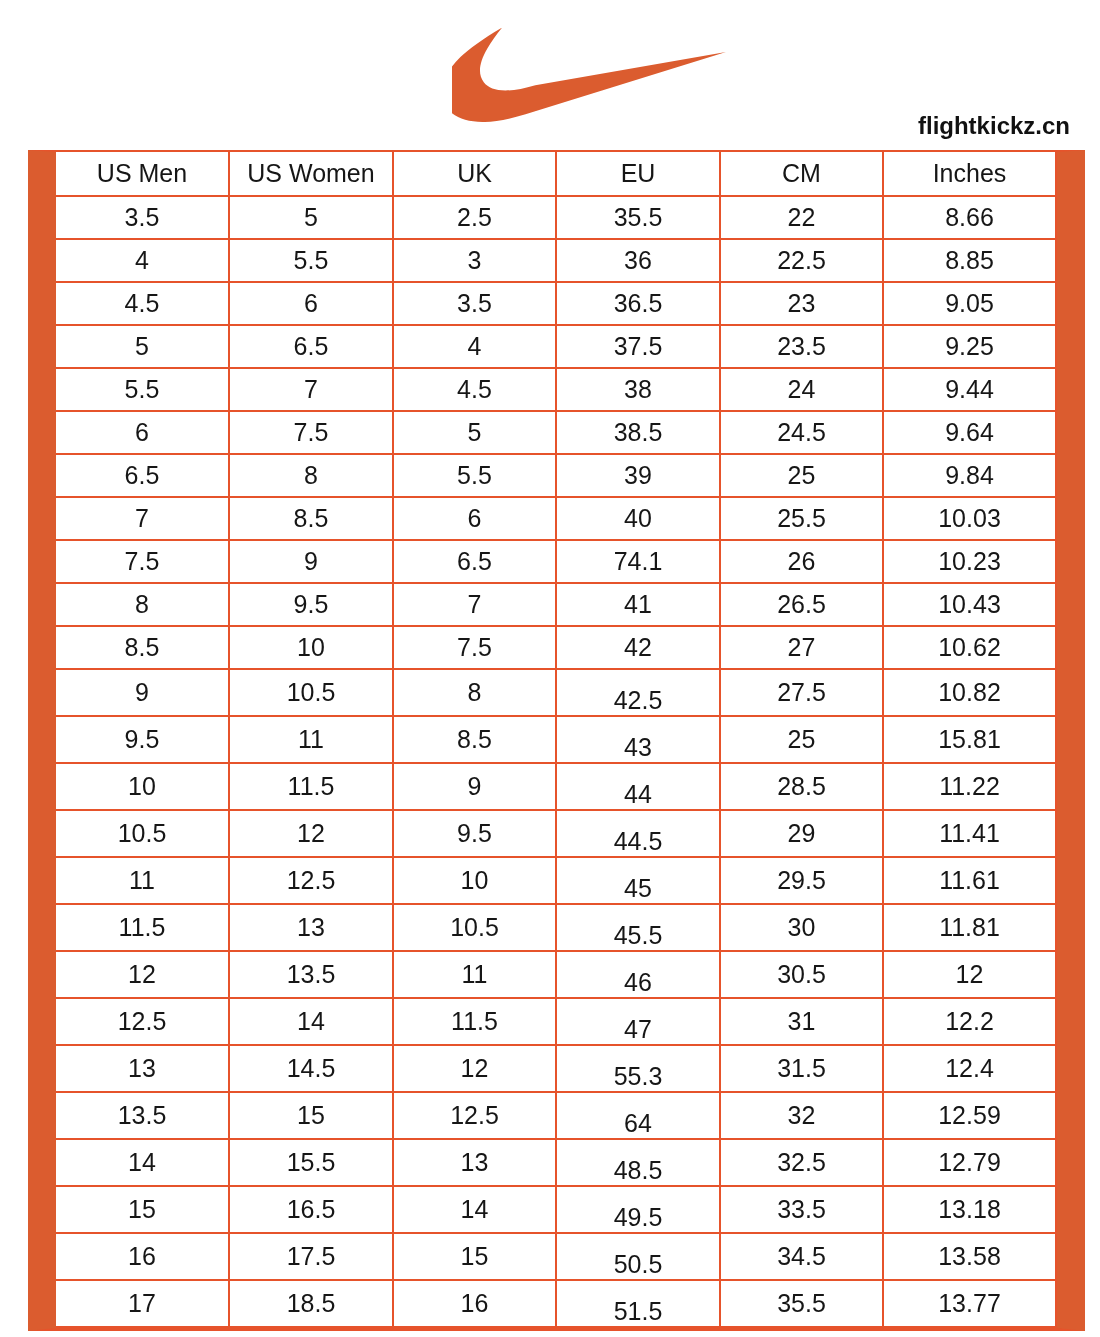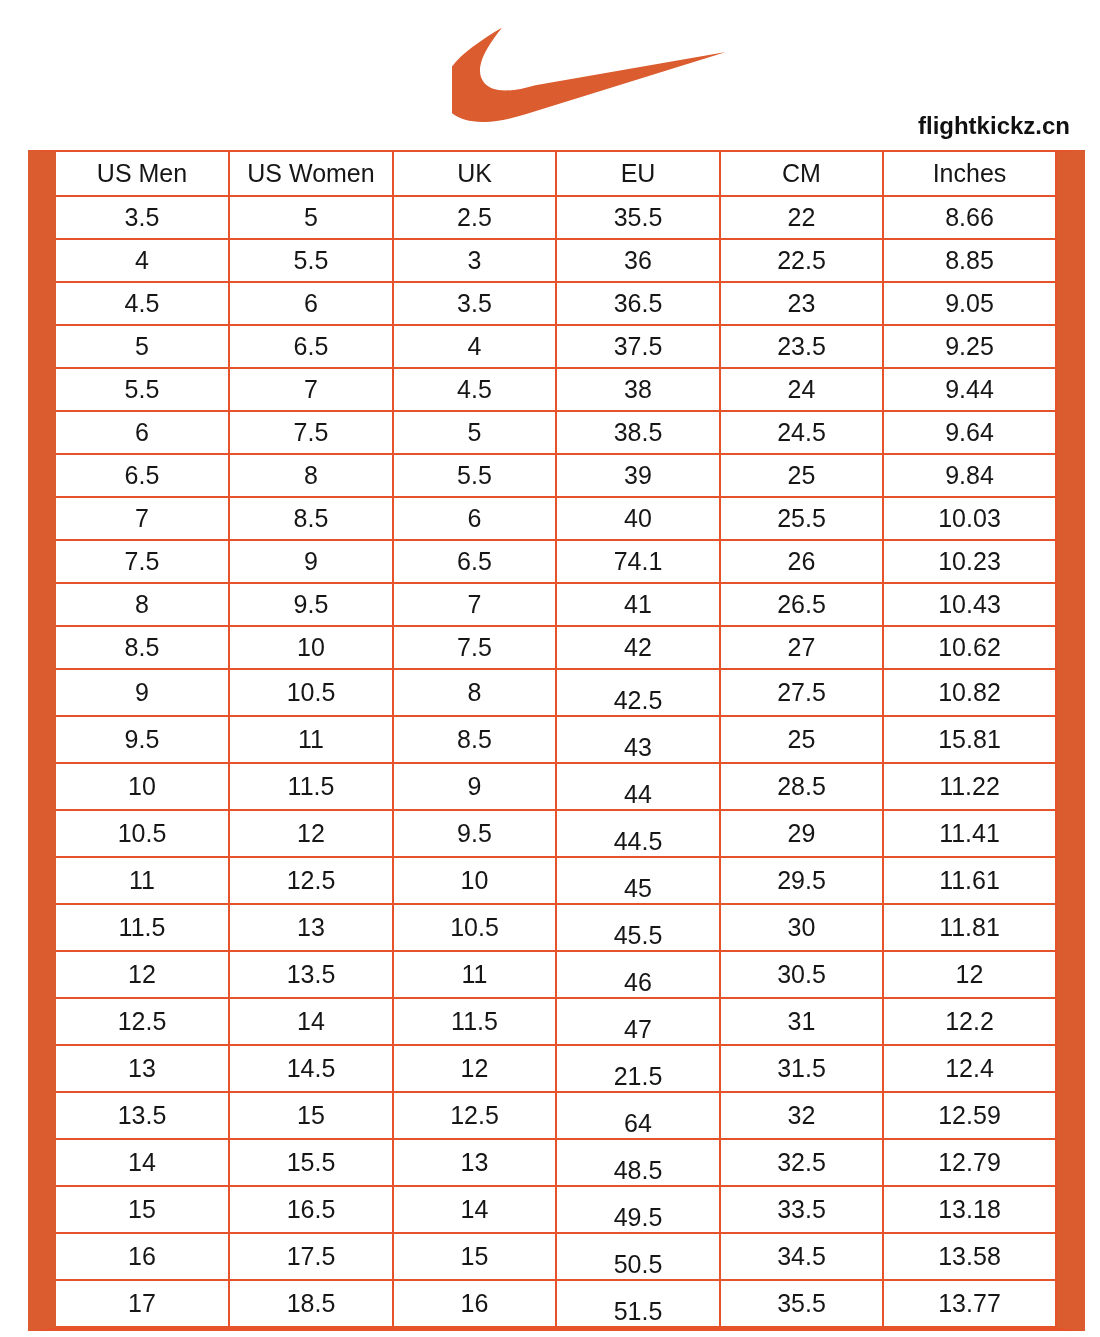--- a/index.html
+++ b/index.html
@@ -255,21 +255,21 @@
           <td>14</td>
           <td>11.5</td>
           <td class="top-align">47</td>
           <td>31</td>
           <td>12.2</td>
         </tr>
         <tr>
           <td>13</td>
           <td>14.5</td>
           <td>12</td>
-          <td class="top-align">21.5</td>
+          <td class="top-align">55.3</td>
           <td>31.5</td>
           <td>12.4</td>
         </tr>
         <tr>
           <td>13.5</td>
           <td>15</td>
           <td>12.5</td>
           <td class="top-align">64</td>
           <td>32</td>
           <td>12.59</td>

